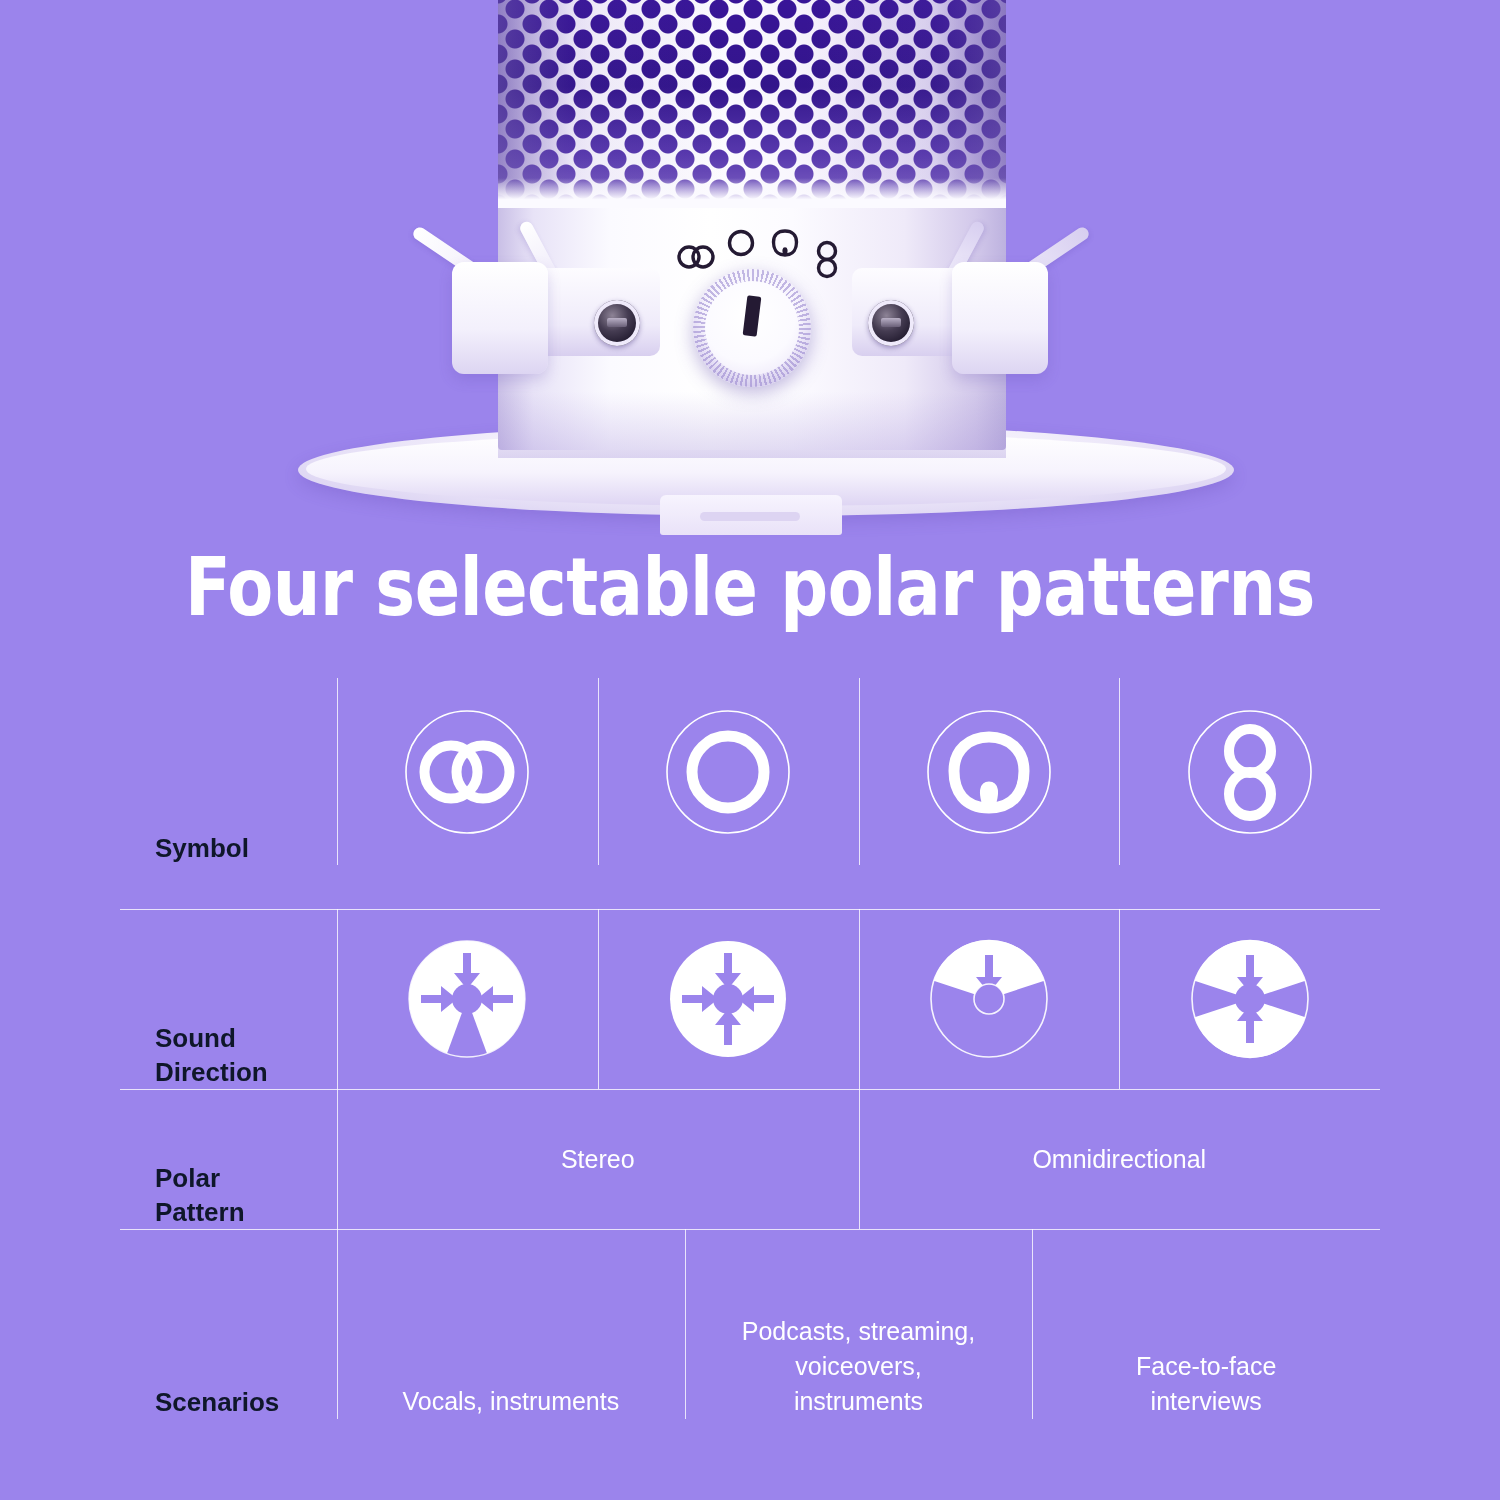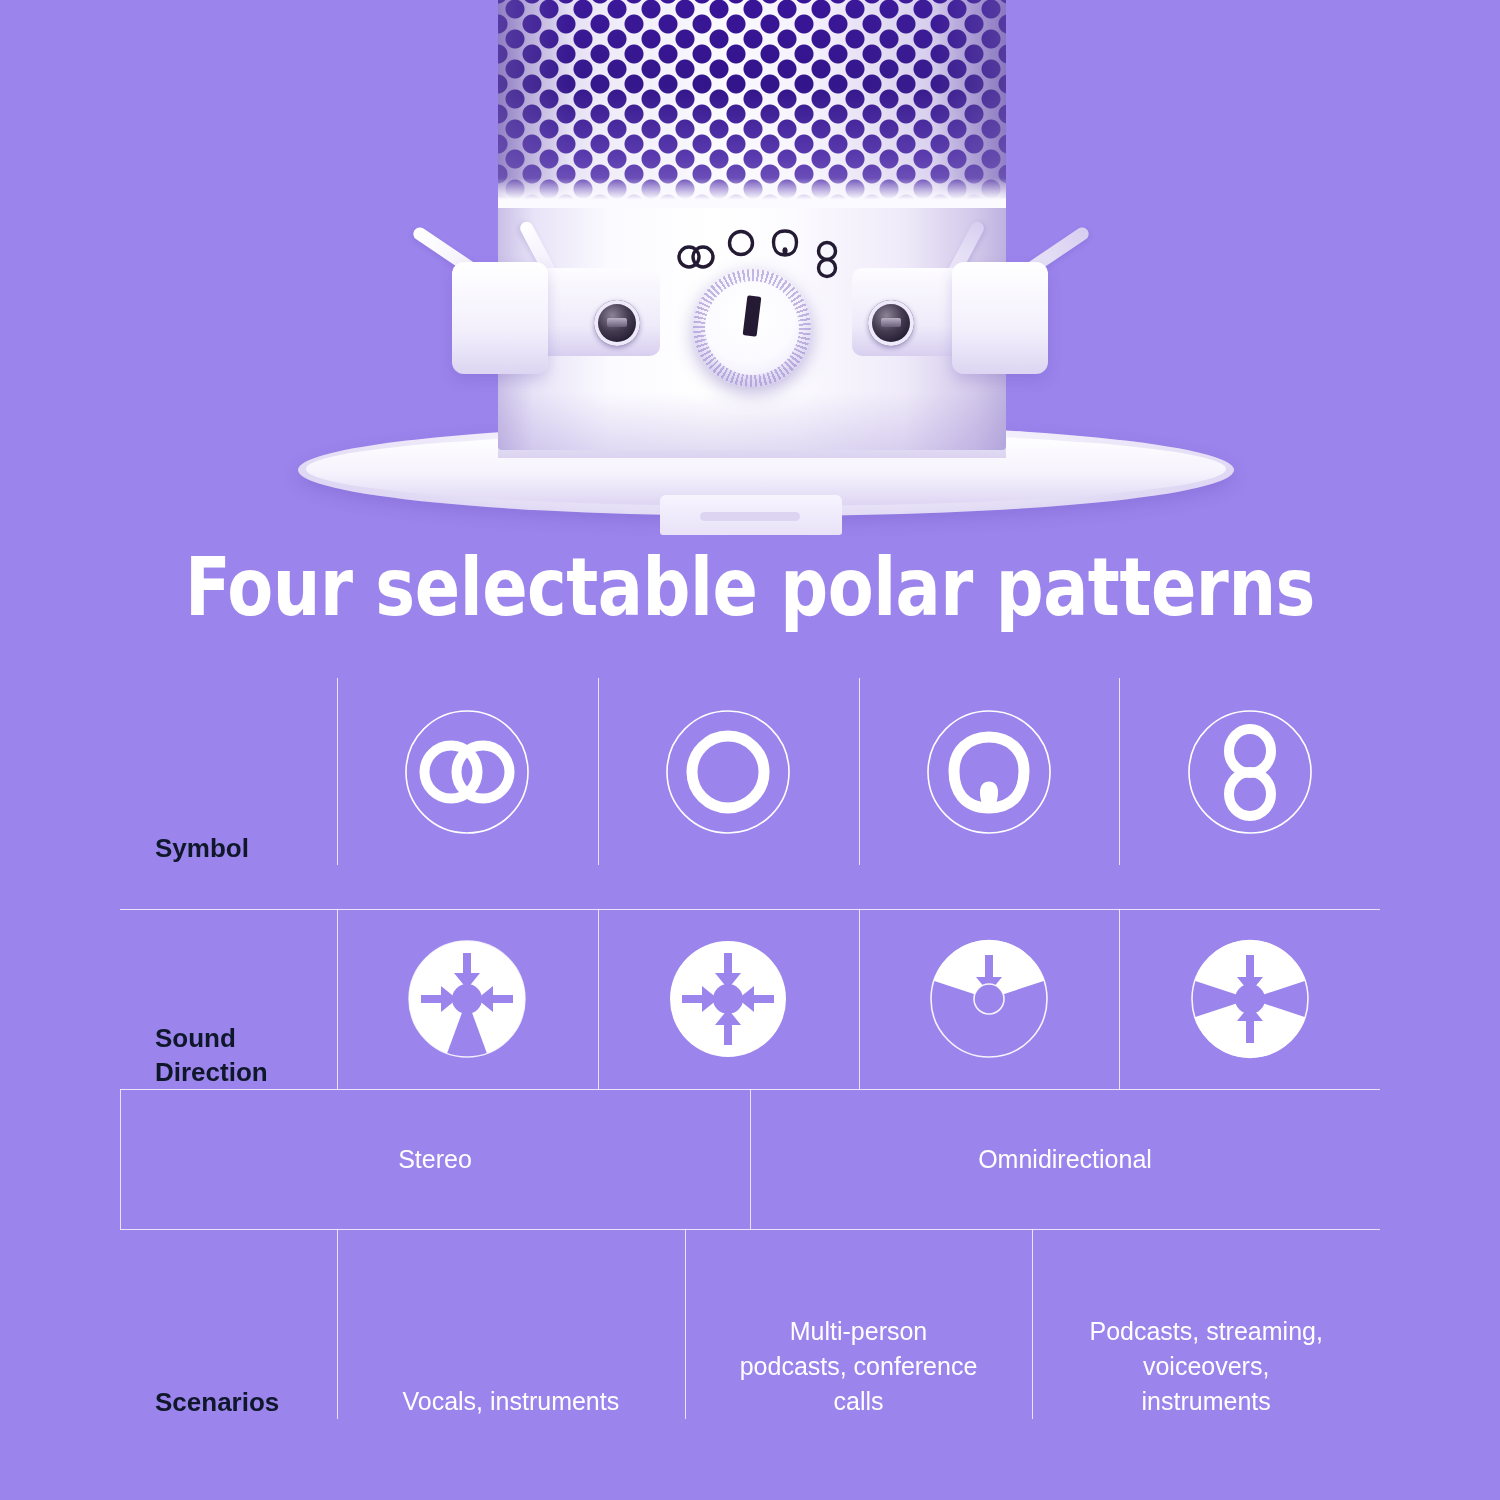--- a/index.html
+++ b/index.html
@@ -532,37 +532,43 @@
               <path d="M58 106 h8 v-22 h9 l-13 -16 l-13 16 h9 z" fill="black"></path>
             </mask>
           </defs>
           <circle cx="62" cy="62" r="58" fill="none" stroke="#ffffff" stroke-width="1.6" opacity="0.9"></circle>
           <rect x="0" y="0" width="124" height="124" fill="#ffffff" mask="url(#m-bi)"></rect>
         </svg>
       </div>
     </div>
 
     <div class="trow row-pattern">
+      <div class="rowlabel">
+        <span>
+          <span>Polar</span><br>
+          <span>Pattern</span>
+        </span>
+      </div>
       <div class="cell">
         <span class="txt">Stereo</span>
       </div>
       <div class="cell">
         <span class="txt">Omnidirectional</span>
       </div>
     </div>
 
     <div class="trow row-scen">
       <div class="rowlabel">
         <span>Scenarios</span>
       </div>
       <div class="cell">
         <span class="txt">Vocals, instruments</span>
       </div>
       <div class="cell">
-        <span class="txt">Multi-person podcasts, conference calls</span>
-      </div>
-      <div class="cell">
         <span class="txt">Podcasts, streaming, voiceovers, instruments</span>
+      </div>
+      <div class="cell">
+        <span class="txt">Face-to-face interviews</span>
       </div>
     </div>
 
   </div>
 </div>
 
 </body></html>

